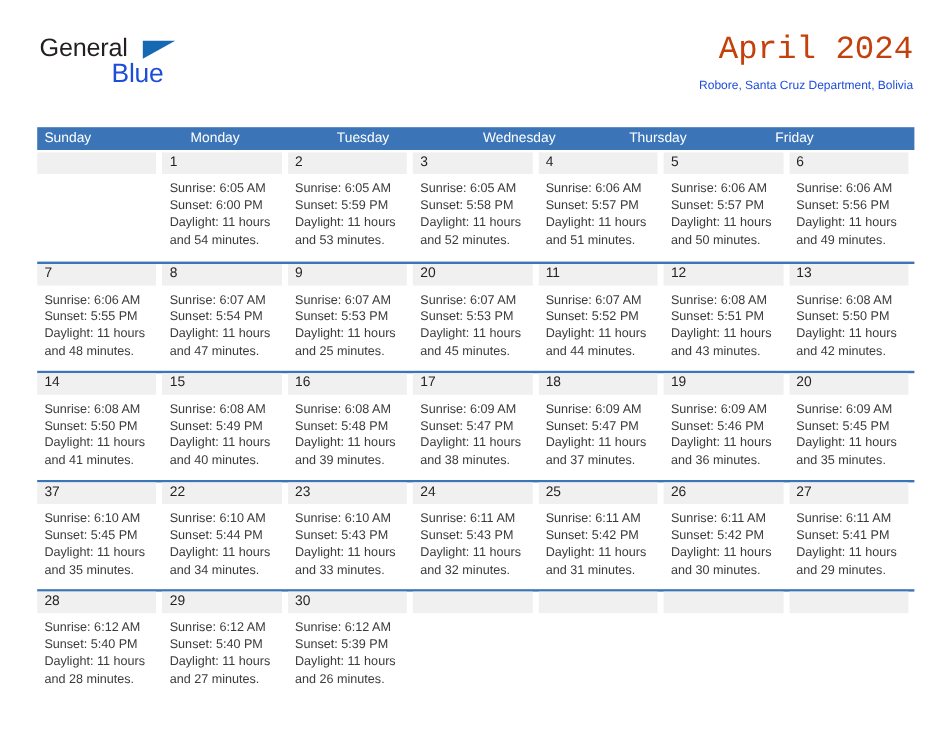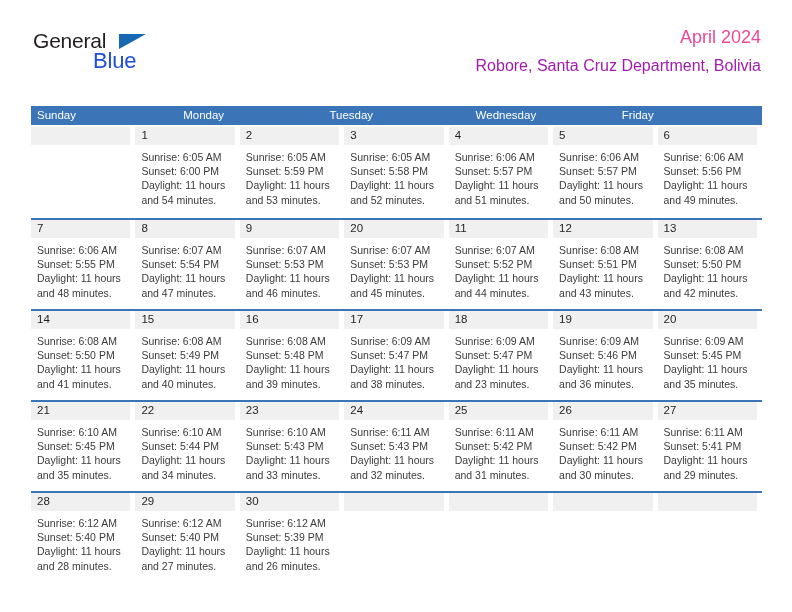--- a/index.html
+++ b/index.html
@@ -65,29 +65,30 @@
     line-height: 1;
   }
 
   .title-block {
     position: absolute;
     right: 0;
     top: 0;
     text-align: right;
   }
   .cal-title {
-    font-size: 18px;
-    color: #ec4899;
+    font-size: 27px;
+    color: #c2410c;
     line-height: 1.05;
     white-space: nowrap;
+    font-family: Liberation Mono, monospace;
   }
   .cal-subtitle {
     margin-top: 10px;
-    font-size: 16px;
-    color: #a21caf;
+    font-size: 10px;
+    color: #1d4ed8;
     white-space: nowrap;
   }
 
   
   .calendar {
     position: absolute;
     left: 31px;
     top: 106px;
     width: 731px;
   }
@@ -168,20 +169,21 @@
     </div>
 
   </div>
 
   <div class="calendar">
     <div class="dow-row" id="dow-row">
         <div class="dow-cell">Sunday</div>
         <div class="dow-cell">Monday</div>
         <div class="dow-cell">Tuesday</div>
         <div class="dow-cell">Wednesday</div>
+        <div class="dow-cell">Thursday</div>
         <div class="dow-cell">Friday</div>
       </div>
     <div id="weeks-container">
         <div class="week-row first">
           <div class="day-cell empty">
             <div class="date-strip">
               <span class="date-num"></span>
             </div>
             <div class="day-lines"></div>
           </div>
@@ -276,21 +278,21 @@
             </div>
           </div>
           <div class="day-cell">
             <div class="date-strip">
               <span class="date-num">9</span>
             </div>
             <div class="day-lines">
               <div class="day-line">Sunrise: 6:07 AM</div>
               <div class="day-line">Sunset: 5:53 PM</div>
               <div class="day-line">Daylight: 11 hours</div>
-              <div class="day-line">and 46 minutes.</div>
+              <div class="day-line">and 25 minutes.</div>
             </div>
           </div>
           <div class="day-cell">
             <div class="date-strip">
               <span class="date-num">20</span>
             </div>
             <div class="day-lines">
               <div class="day-line">Sunrise: 6:07 AM</div>
               <div class="day-line">Sunset: 5:53 PM</div>
               <div class="day-line">Daylight: 11 hours</div>
@@ -377,21 +379,21 @@
             </div>
           </div>
           <div class="day-cell">
             <div class="date-strip">
               <span class="date-num">18</span>
             </div>
             <div class="day-lines">
               <div class="day-line">Sunrise: 6:09 AM</div>
               <div class="day-line">Sunset: 5:47 PM</div>
               <div class="day-line">Daylight: 11 hours</div>
-              <div class="day-line">and 23 minutes.</div>
+              <div class="day-line">and 37 minutes.</div>
             </div>
           </div>
           <div class="day-cell">
             <div class="date-strip">
               <span class="date-num">19</span>
             </div>
             <div class="day-lines">
               <div class="day-line">Sunrise: 6:09 AM</div>
               <div class="day-line">Sunset: 5:46 PM</div>
               <div class="day-line">Daylight: 11 hours</div>
@@ -406,21 +408,21 @@
               <div class="day-line">Sunrise: 6:09 AM</div>
               <div class="day-line">Sunset: 5:45 PM</div>
               <div class="day-line">Daylight: 11 hours</div>
               <div class="day-line">and 35 minutes.</div>
             </div>
           </div>
         </div>
         <div class="week-row">
           <div class="day-cell">
             <div class="date-strip">
-              <span class="date-num">21</span>
+              <span class="date-num">37</span>
             </div>
             <div class="day-lines">
               <div class="day-line">Sunrise: 6:10 AM</div>
               <div class="day-line">Sunset: 5:45 PM</div>
               <div class="day-line">Daylight: 11 hours</div>
               <div class="day-line">and 35 minutes.</div>
             </div>
           </div>
           <div class="day-cell">
             <div class="date-strip">

